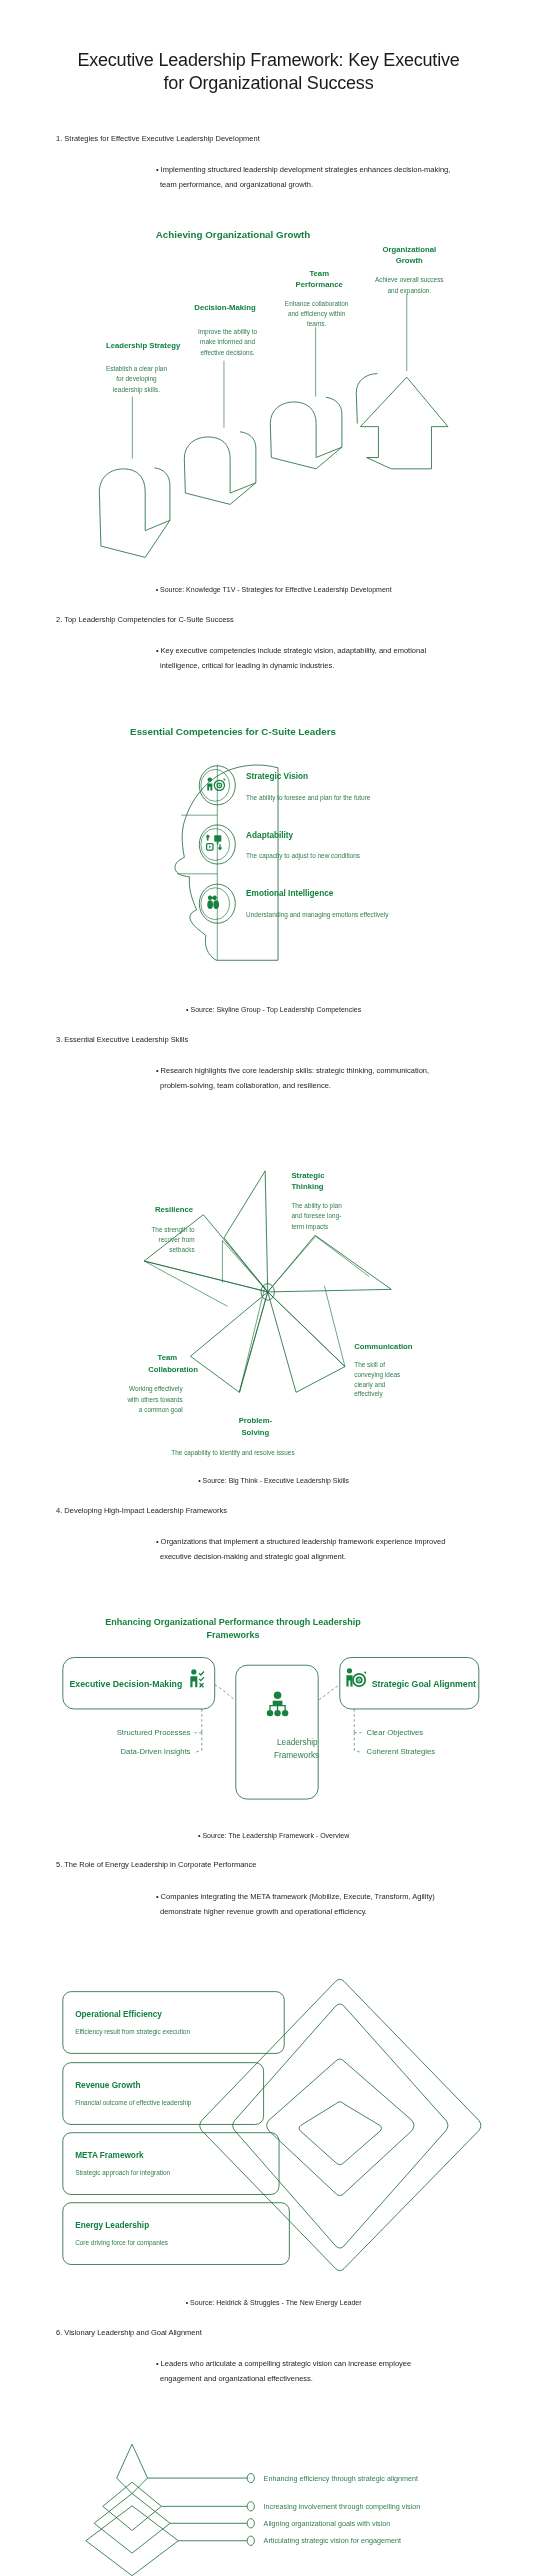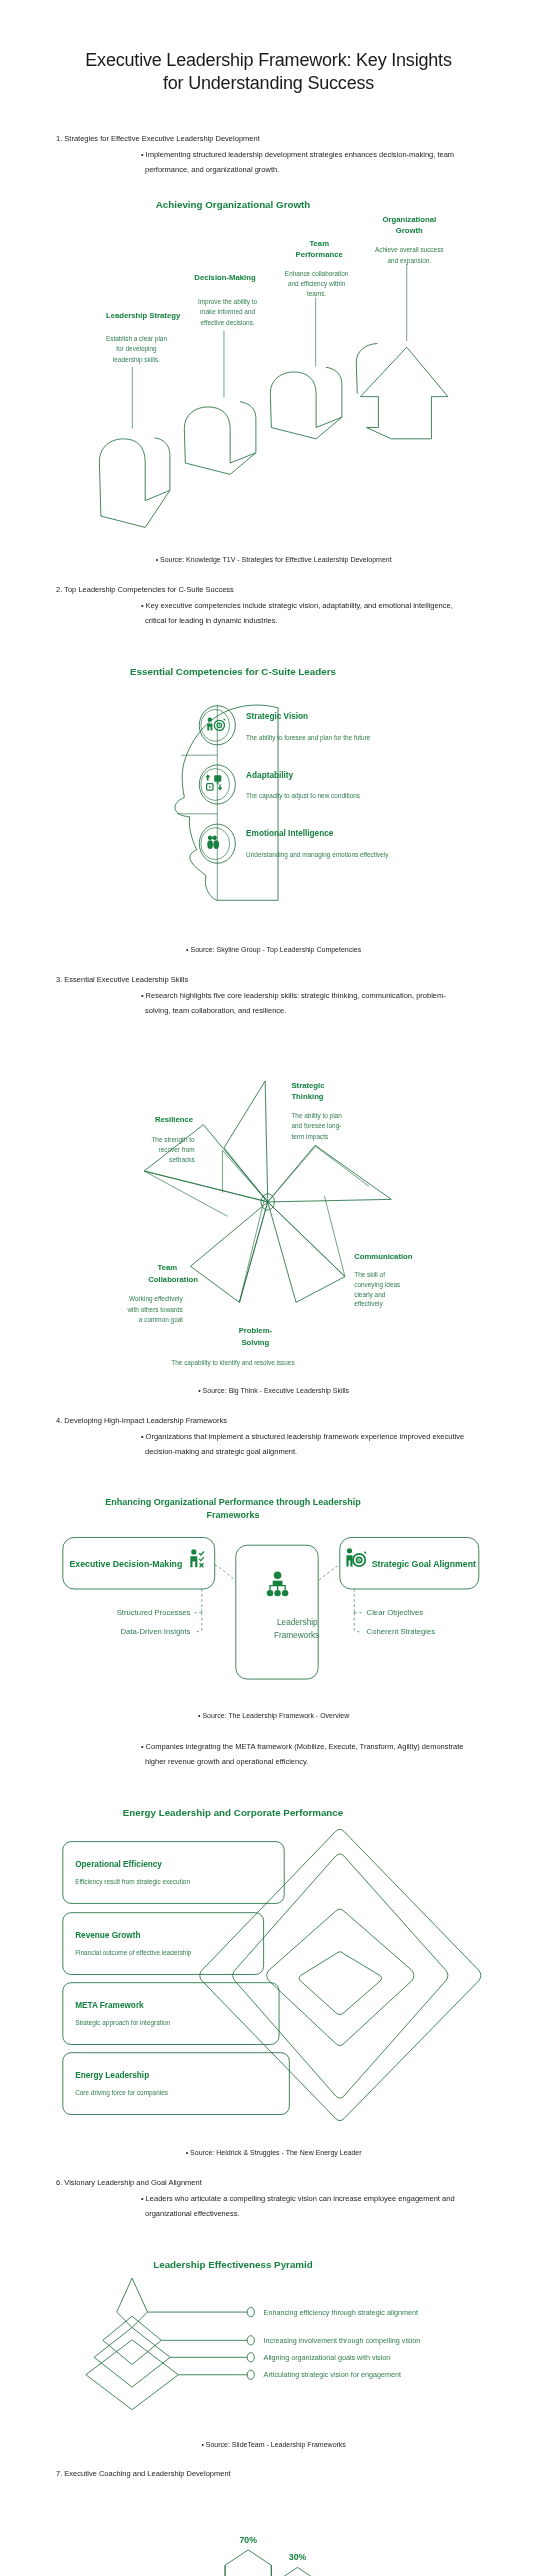--- a/index.html
+++ b/index.html
@@ -26,21 +26,21 @@
   .num-head {
     font-size:7.5px;
     color:#1d1d1d;
     margin:0;
     padding-left:56px;
     line-height:1.9;
   }
   .bullet {
     font-size:7.5px;
     color:#1d1d1d;
-    margin:1px;
+    margin:16px;
     padding-left:144px;
     padding-right:67px;
     line-height:2.0;
     text-indent:-4.1px;
   }
   .src {
     font-size:7px;
     color:#1d1d1d;
     text-align:center;
     margin:0;
@@ -67,21 +67,21 @@
   .fillg { fill:#17823f; }
   text { font-family:"Liberation Sans", sans-serif; }
   .t-head { fill:#11803d; font-weight:bold; }
   .t-body { fill:#2f7d4f; }
 </style>
 </head>
 <body>
 
 <div class="page">
 
-  <div class="doc-title">Executive Leadership Framework: Key Insights for Understanding Success</div>
+  <div class="doc-title">Executive Leadership Framework: Key Executive for Organizational Success</div>
   <div class="spacer-l"></div>
 
   <p class="num-head">1. Strategies for Effective Executive Leadership Development</p>
   <p class="bullet">• Implementing structured leadership development strategies enhances decision-making, team performance, and organizational growth.</p>
   <div class="spacer-m"></div>
 
   <div class="ig">
     <div class="ig-title">Achieving Organizational Growth</div>
     <svg width="537" height="325" viewBox="0 0 1043 630">
 
@@ -296,25 +296,25 @@
       <text class="t-body" x="370" y="218" font-size="15" text-anchor="end">Data-Driven Insights</text>
       <text class="t-body" x="712" y="180" font-size="15">Clear Objectives</text>
       <text class="t-body" x="712" y="218" font-size="15">Coherent Strategies</text>
     </svg>
   </div>
 
   <div class="spacer-m"></div>
   <p class="src">• Source: The Leadership Framework - Overview</p>
   <div class="spacer-m"></div>
 
+  <p class="num-head">5. The Role of Energy Leadership in Corporate Performance</p>
   <p class="bullet">• Companies integrating the META framework (Mobilize, Execute, Transform, Agility) demonstrate higher revenue growth and operational efficiency.</p>
   <div class="spacer-l"></div>
 
   <div class="ig">
-    <div class="ig-title">Energy Leadership and Corporate Performance</div>
     <svg width="537" height="309" viewBox="0 0 1043 600">
 
       <path class="stroke" d="M668 20 L930 290 Q938 300 930 310 L668 578 Q660 586 652 578 L392 310 Q384 300 392 290 L652 20 Q660 12 668 20 Z"></path>
       <path class="stroke" d="M668 68 L866 290 Q874 300 866 310 L668 534 Q660 542 652 534 L456 310 Q448 300 456 290 L652 68 Q660 60 668 68 Z"></path>
       <path class="stroke" d="M668 175 L800 290 Q808 300 800 310 L668 432 Q660 440 652 432 L522 310 Q514 300 522 290 L652 175 Q660 167 668 175 Z"></path>
       <path class="stroke" d="M668 258 L738 300 Q744 305 738 311 L668 372 Q660 380 652 372 L584 311 Q578 305 584 300 L652 258 Q660 250 668 258 Z"></path>
 
       <rect class="stroke" x="122" y="40" width="430" height="120" rx="16"></rect>
       <text class="t-head" x="146" y="90" font-size="16">Operational Efficiency</text>
       <text class="t-body" x="146" y="122" font-size="12.5">Efficiency result from strategic execution</text>
@@ -335,21 +335,20 @@
 
   <div class="spacer-m"></div>
   <p class="src">• Source: Heidrick &amp; Struggles - The New Energy Leader</p>
   <div class="spacer-m"></div>
 
   <p class="num-head">6. Visionary Leadership and Goal Alignment</p>
   <p class="bullet">• Leaders who articulate a compelling strategic vision can increase employee engagement and organizational effectiveness.</p>
   <div class="spacer-l"></div>
 
   <div class="ig">
-    <div class="ig-title">Leadership Effectiveness Pyramid</div>
     <svg width="537" height="149" viewBox="0 0 1043 290">
       <path class="stroke" d="M256 12 L286 78 L256 108 L226 78 Z"></path>
       <path class="stroke" d="M256 86 L313 133 L256 180 L199 133 Z"></path>
       <path class="stroke" d="M256 160 L330 218 L256 276 L182 218 Z" transform="translate(0,-52)"></path>
       <path class="stroke" d="M256 190 L346 258 L256 326 L166 258 Z" transform="translate(0,-58)"></path>
 
       <line class="stroke" x1="286" y1="78" x2="480" y2="78"></line>
       <line class="stroke" x1="313" y1="133" x2="480" y2="133"></line>
       <line class="stroke" x1="330" y1="166" x2="480" y2="166"></line>
       <line class="stroke" x1="346" y1="200" x2="480" y2="200"></line>

